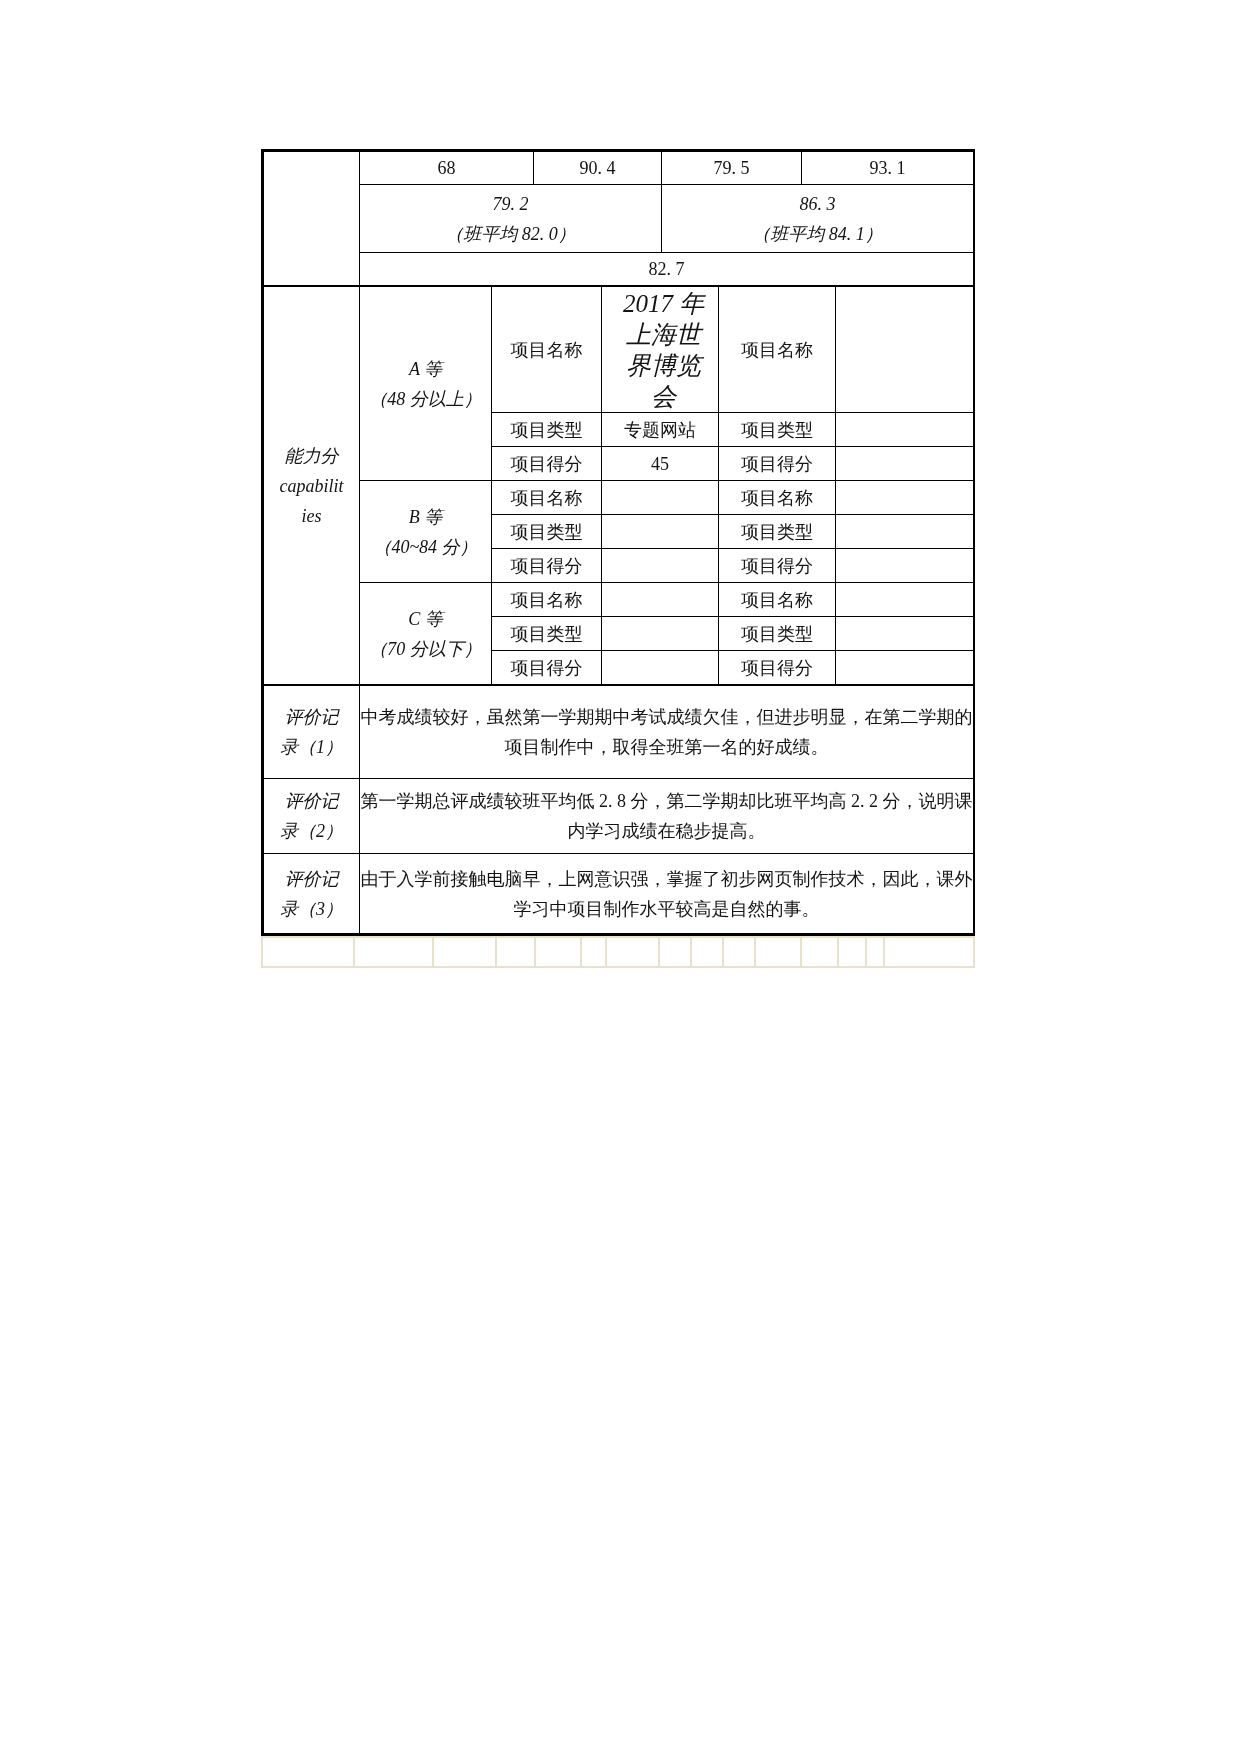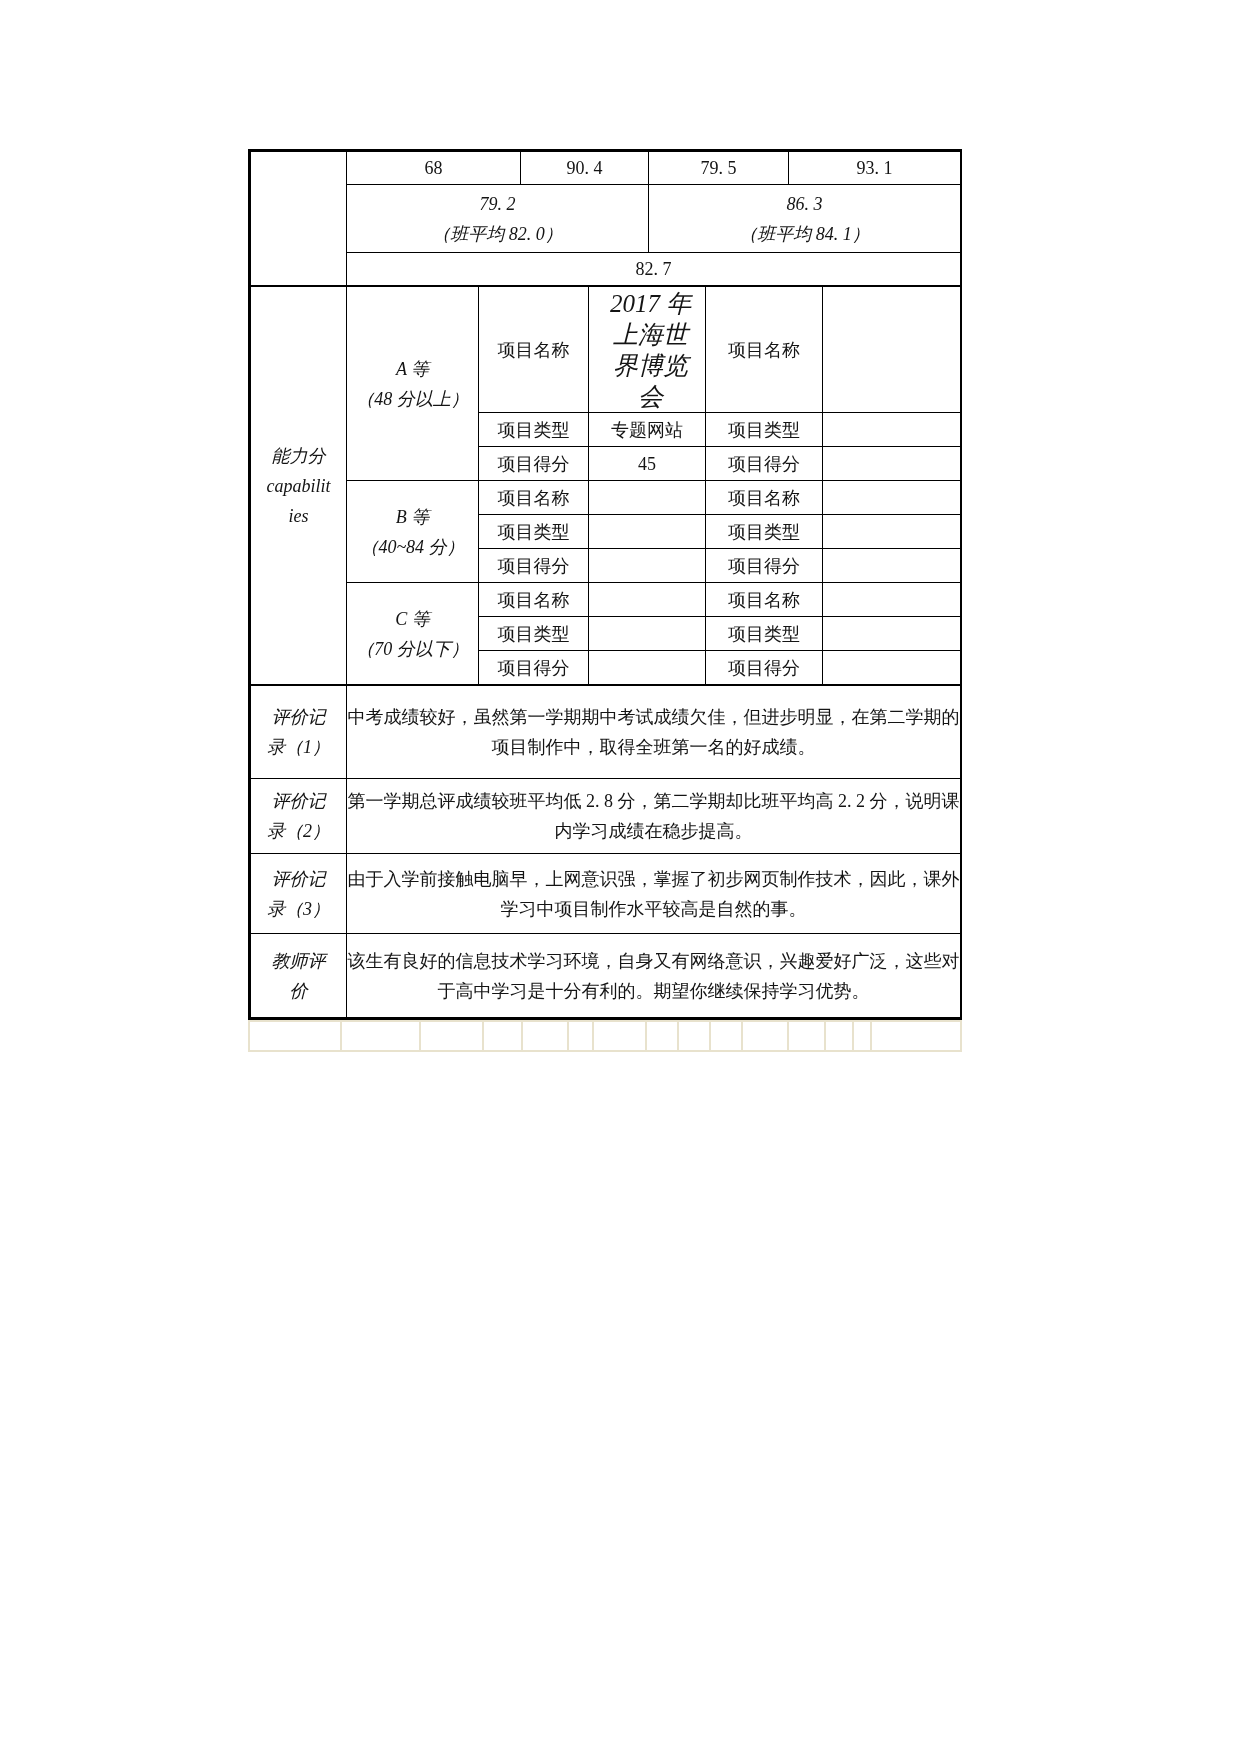--- a/index.html
+++ b/index.html
@@ -3,21 +3,21 @@
 <meta charset="utf-8">
 <style>
   html,body{margin:0;padding:0;}
   body{
     width:1241px;height:1754px;background:#ffffff;
     font-family:"Liberation Serif","DejaVu Serif",serif;
     color:#141414;
     -webkit-font-smoothing:antialiased;
   }
   .sheet{position:relative;width:1241px;height:1754px;background:#ffffff;overflow:hidden;}
-  .doc{position:absolute;left:248px;top:149px;width:734px;}
+  .doc{position:absolute;left:261px;top:149px;width:734px;}
   .frame{border:2px solid #000000;width:710px;}
   table.t{border-collapse:collapse;table-layout:fixed;width:710px;}
   table.t td{
     border:1px solid #000000;
     padding:0;
     text-align:center;
     vertical-align:middle;
     font-size:18px;
     line-height:30px;
     overflow:hidden;
@@ -176,25 +176,20 @@
         </tr>
         <tr class="h75">
           <td class="evlbl pre">评价记
 录（2）</td>
           <td class="evtxt">第一学期总评成绩较班平均低 2. 8 分，第二学期却比班平均高 2. 2 分，说明课内学习成绩在稳步提高。</td>
         </tr>
         <tr class="h80">
           <td class="evlbl pre">评价记
 录（3）</td>
           <td class="evtxt">由于入学前接触电脑早，上网意识强，掌握了初步网页制作技术，因此，课外学习中项目制作水平较高是自然的事。</td>
-        </tr>
-        <tr class="h84">
-          <td class="evlbl pre">教师评
-价</td>
-          <td class="evtxt">该生有良好的信息技术学习环境，自身又有网络意识，兴趣爱好广泛，这些对于高中学习是十分有利的。期望你继续保持学习优势。</td>
         </tr>
       </tbody>
         </table>
 
     </div>
 
     <table class="strip">
       <colgroup>
         <col class="w92">
           <col class="w79">

